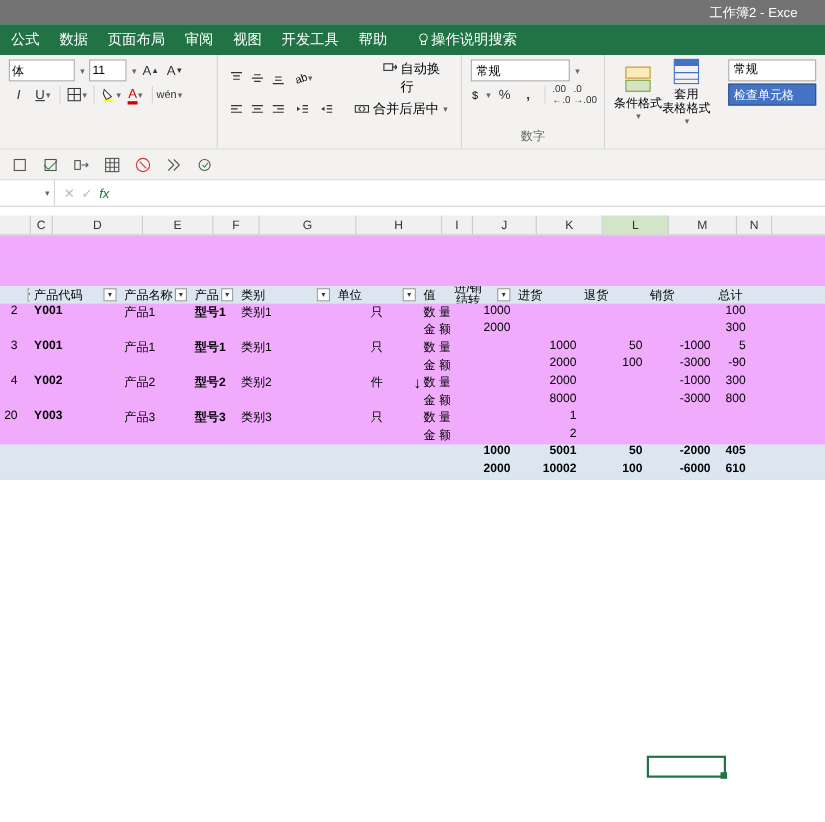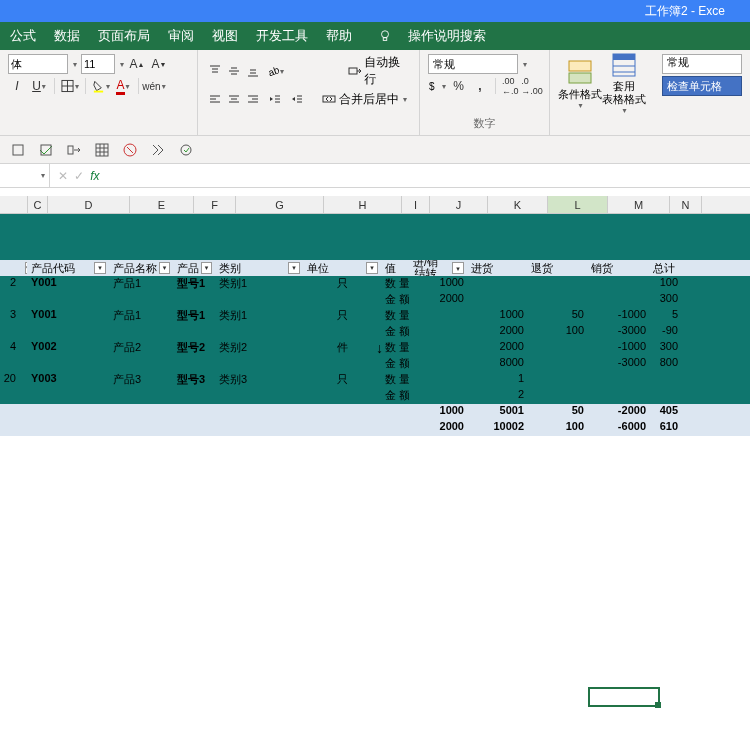--- a/index.html
+++ b/index.html
@@ -1,38 +1,38 @@
 <!DOCTYPE html>
 <html><head>
 <meta charset="utf-8">
 <style>
 * { margin: 0; padding: 0; box-sizing: border-box; font-family: "Microsoft YaHei", Arial, sans-serif; }
 body { width: 750px; height: 747px; background: #fff; overflow: hidden; font-size: 12px; }
 
-.title-bar { background: #3b82f6; height: 22px; color: #fff; text-align: center; line-height: 22px; font-size: 12px; }
+.title-bar { background: #737373; height: 22px; color: #fff; text-align: center; line-height: 22px; font-size: 12px; }
 .menu-bar { background: #217346; height: 28px; display: flex; align-items: center; padding-left: 10px; color: #fff; gap: 18px; font-size: 13px; }
 .menu-item { cursor: pointer; }
-.help-search { display: flex; align-items: center; gap: 16px; margin-left: 8px; }
+.help-search { display: flex; align-items: center; gap: 0; margin-left: 8px; }
 .bulb-icon { width: 14px; height: 14px; display: inline-block; }
 
 .ribbon { background: #f3f2f1; border-bottom: 1px solid #d4d4d4; height: 86px; display: flex; }
 .ribbon-group { border-right: 1px solid #d4d4d4; padding: 4px 8px 2px 8px; display: flex; flex-direction: column; justify-content: space-between; }
 .ribbon-group-label { text-align: center; font-size: 11px; color: #666; padding: 2px 0; }
 .ribbon-controls { display: flex; flex-direction: column; gap: 2px; }
 .ribbon-row { display: flex; align-items: center; gap: 4px; }
 
 .font-select { width: 60px; height: 20px; border: 1px solid #ababab; background: #fff; font-size: 11px; padding: 0 2px; }
 .size-select { width: 34px; height: 20px; border: 1px solid #ababab; background: #fff; font-size: 11px; padding: 0 2px; }
 .btn-sm { width: 18px; height: 20px; display: inline-flex; align-items: center; justify-content: center; cursor: pointer; font-size: 12px; color: #333; }
 .dropdown-arrow { font-size: 8px; color: #666; margin-left: 1px; }
 .sep { width: 1px; height: 16px; background: #d4d4d4; margin: 0 2px; }
 
 .align-btns { display: flex; gap: 1px; }
 .align-btn { width: 18px; height: 18px; display: inline-flex; align-items: center; justify-content: center; cursor: pointer; }
-.wrap-text-row { display: flex; align-items: center; gap: 3px; font-size: 12px; cursor: pointer; padding-left: 36px; }
+.wrap-text-row { display: flex; align-items: flex-start; gap: 3px; font-size: 12px; cursor: pointer; padding-left: 36px; }
 .merge-row { display: flex; align-items: center; gap: 3px; font-size: 12px; cursor: pointer; }
 
 .num-fmt-select { width: 90px; height: 20px; border: 1px solid #ababab; background: #fff; font-size: 11px; padding: 0 4px; }
 
 .big-btn { display: flex; flex-direction: column; align-items: center; justify-content: center; width: 46px; height: 60px; cursor: pointer; font-size: 11px; text-align: center; line-height: 1.2; }
 .big-btn-icon { width: 28px; height: 28px; display: flex; align-items: center; justify-content: center; margin-bottom: 2px; }
 
 .styles-box { display: flex; flex-direction: column; }
 .style-dropdown { width: 80px; height: 20px; border: 1px solid #ababab; background: #fff; font-size: 11px; padding: 0 4px; margin-bottom: 2px; }
 .style-check { background: #4472c4; color: #fff; border: 1px solid #2e5291; width: 80px; height: 20px; font-size: 11px; display: flex; align-items: center; padding: 0 4px; cursor: pointer; }
@@ -42,21 +42,21 @@
 
 .formula-bar { background: #fff; border-bottom: 1px solid #d4d4d4; height: 24px; display: flex; align-items: center; }
 .name-box { width: 50px; border-right: 1px solid #d4d4d4; height: 100%; display: flex; align-items: center; padding: 0 4px; }
 .fx-btns { display: flex; align-items: center; gap: 6px; padding: 0 8px; color: #999; }
 .fx-label { font-style: italic; color: #15803d; font-family: Liberation Sans, sans-serif; }
 
 .col-headers { display: flex; border-bottom: 1px solid #ccc; background: #f0f0f0; height: 18px; }
 .col-header { border-right: 1px solid #ccc; text-align: center; font-size: 11px; line-height: 18px; color: #333; }
 .col-header.selected { background: #d2e5c8; }
 
-.sheet-area { background: #0f766e; position: relative; }
+.sheet-area { background: #f0abfc; position: relative; }
 .data-row { display: flex; height: 16px; font-size: 11px; }
 .data-cell { border-right: 1px solid transparent; padding: 0 3px; overflow: hidden; white-space: nowrap; }
 .header-row { background: #dce6f1; font-weight: normal; }
 .header-row .data-cell { display: flex; align-items: center; justify-content: space-between; }
 .filter-btn { width: 12px; height: 12px; border: 1px solid #999; background: #fff; display: inline-flex; align-items: center; justify-content: center; font-size: 7px; color: #333; margin-left: 2px; }
 .bold-cell { font-weight: bold; }
 .num-right { text-align: right; }
 .total-row { background: #dce6f1; font-weight: bold; }
 
 .cw-idx { width: 20px; }

